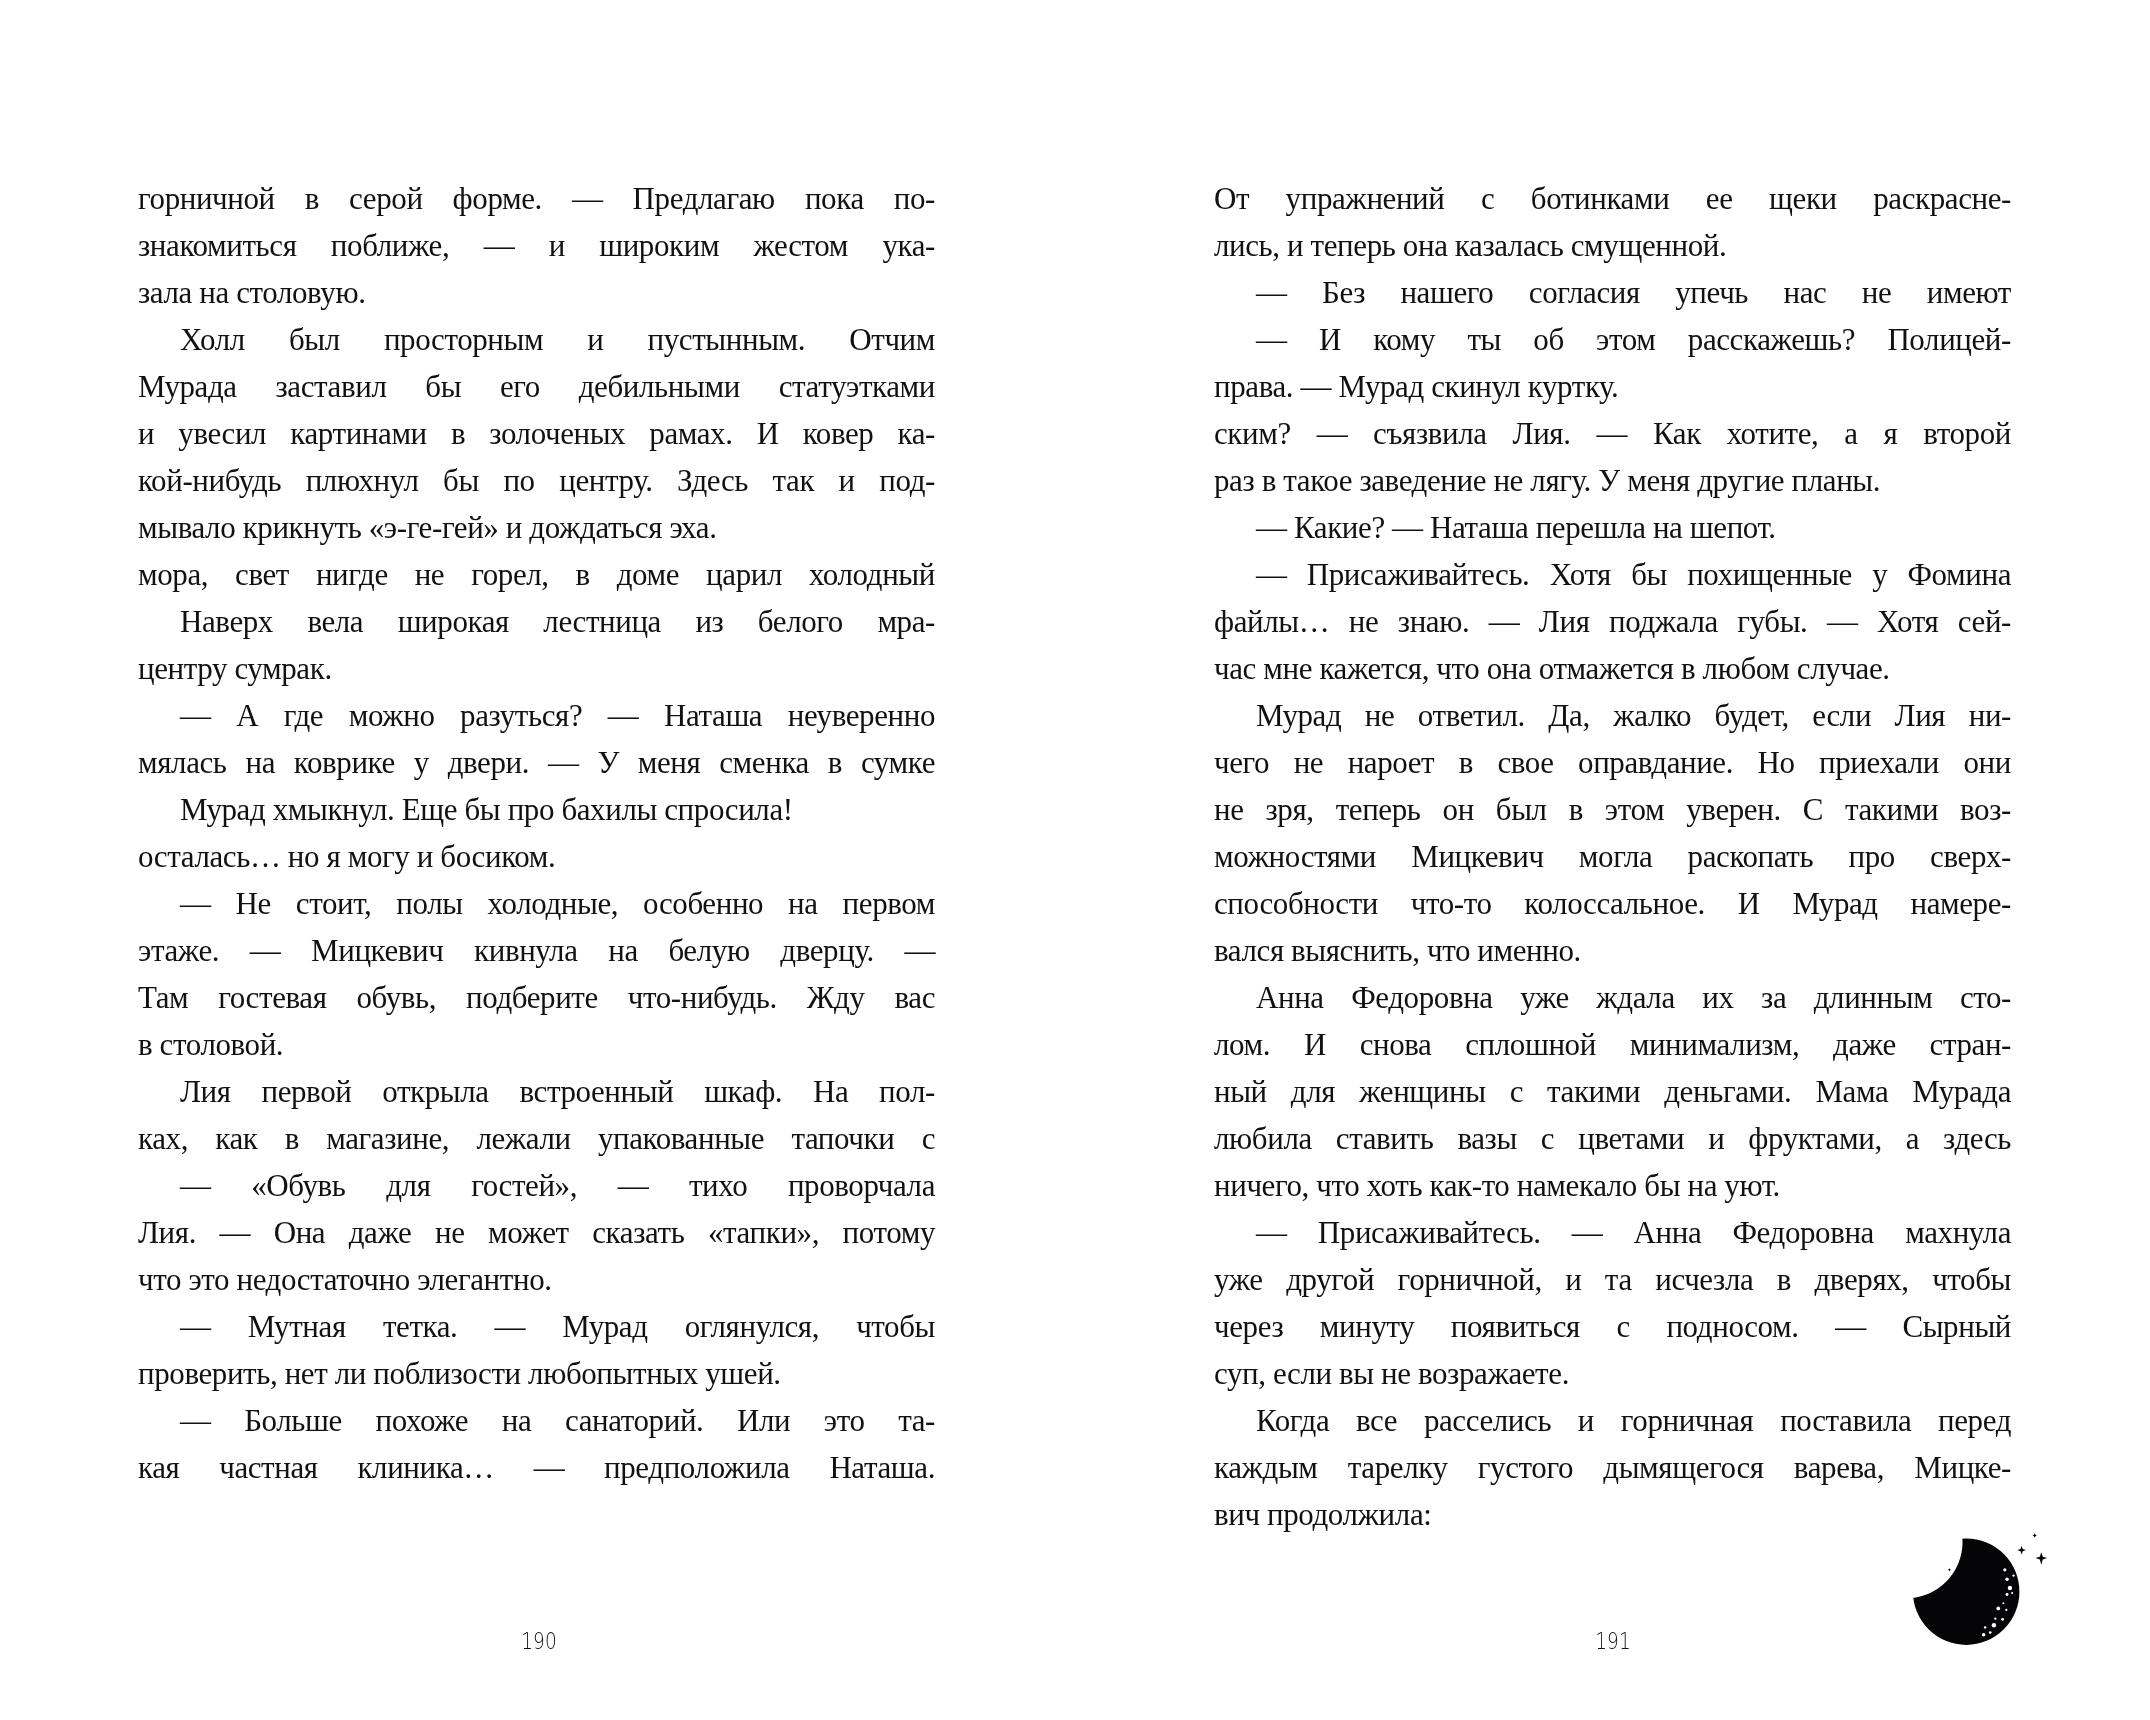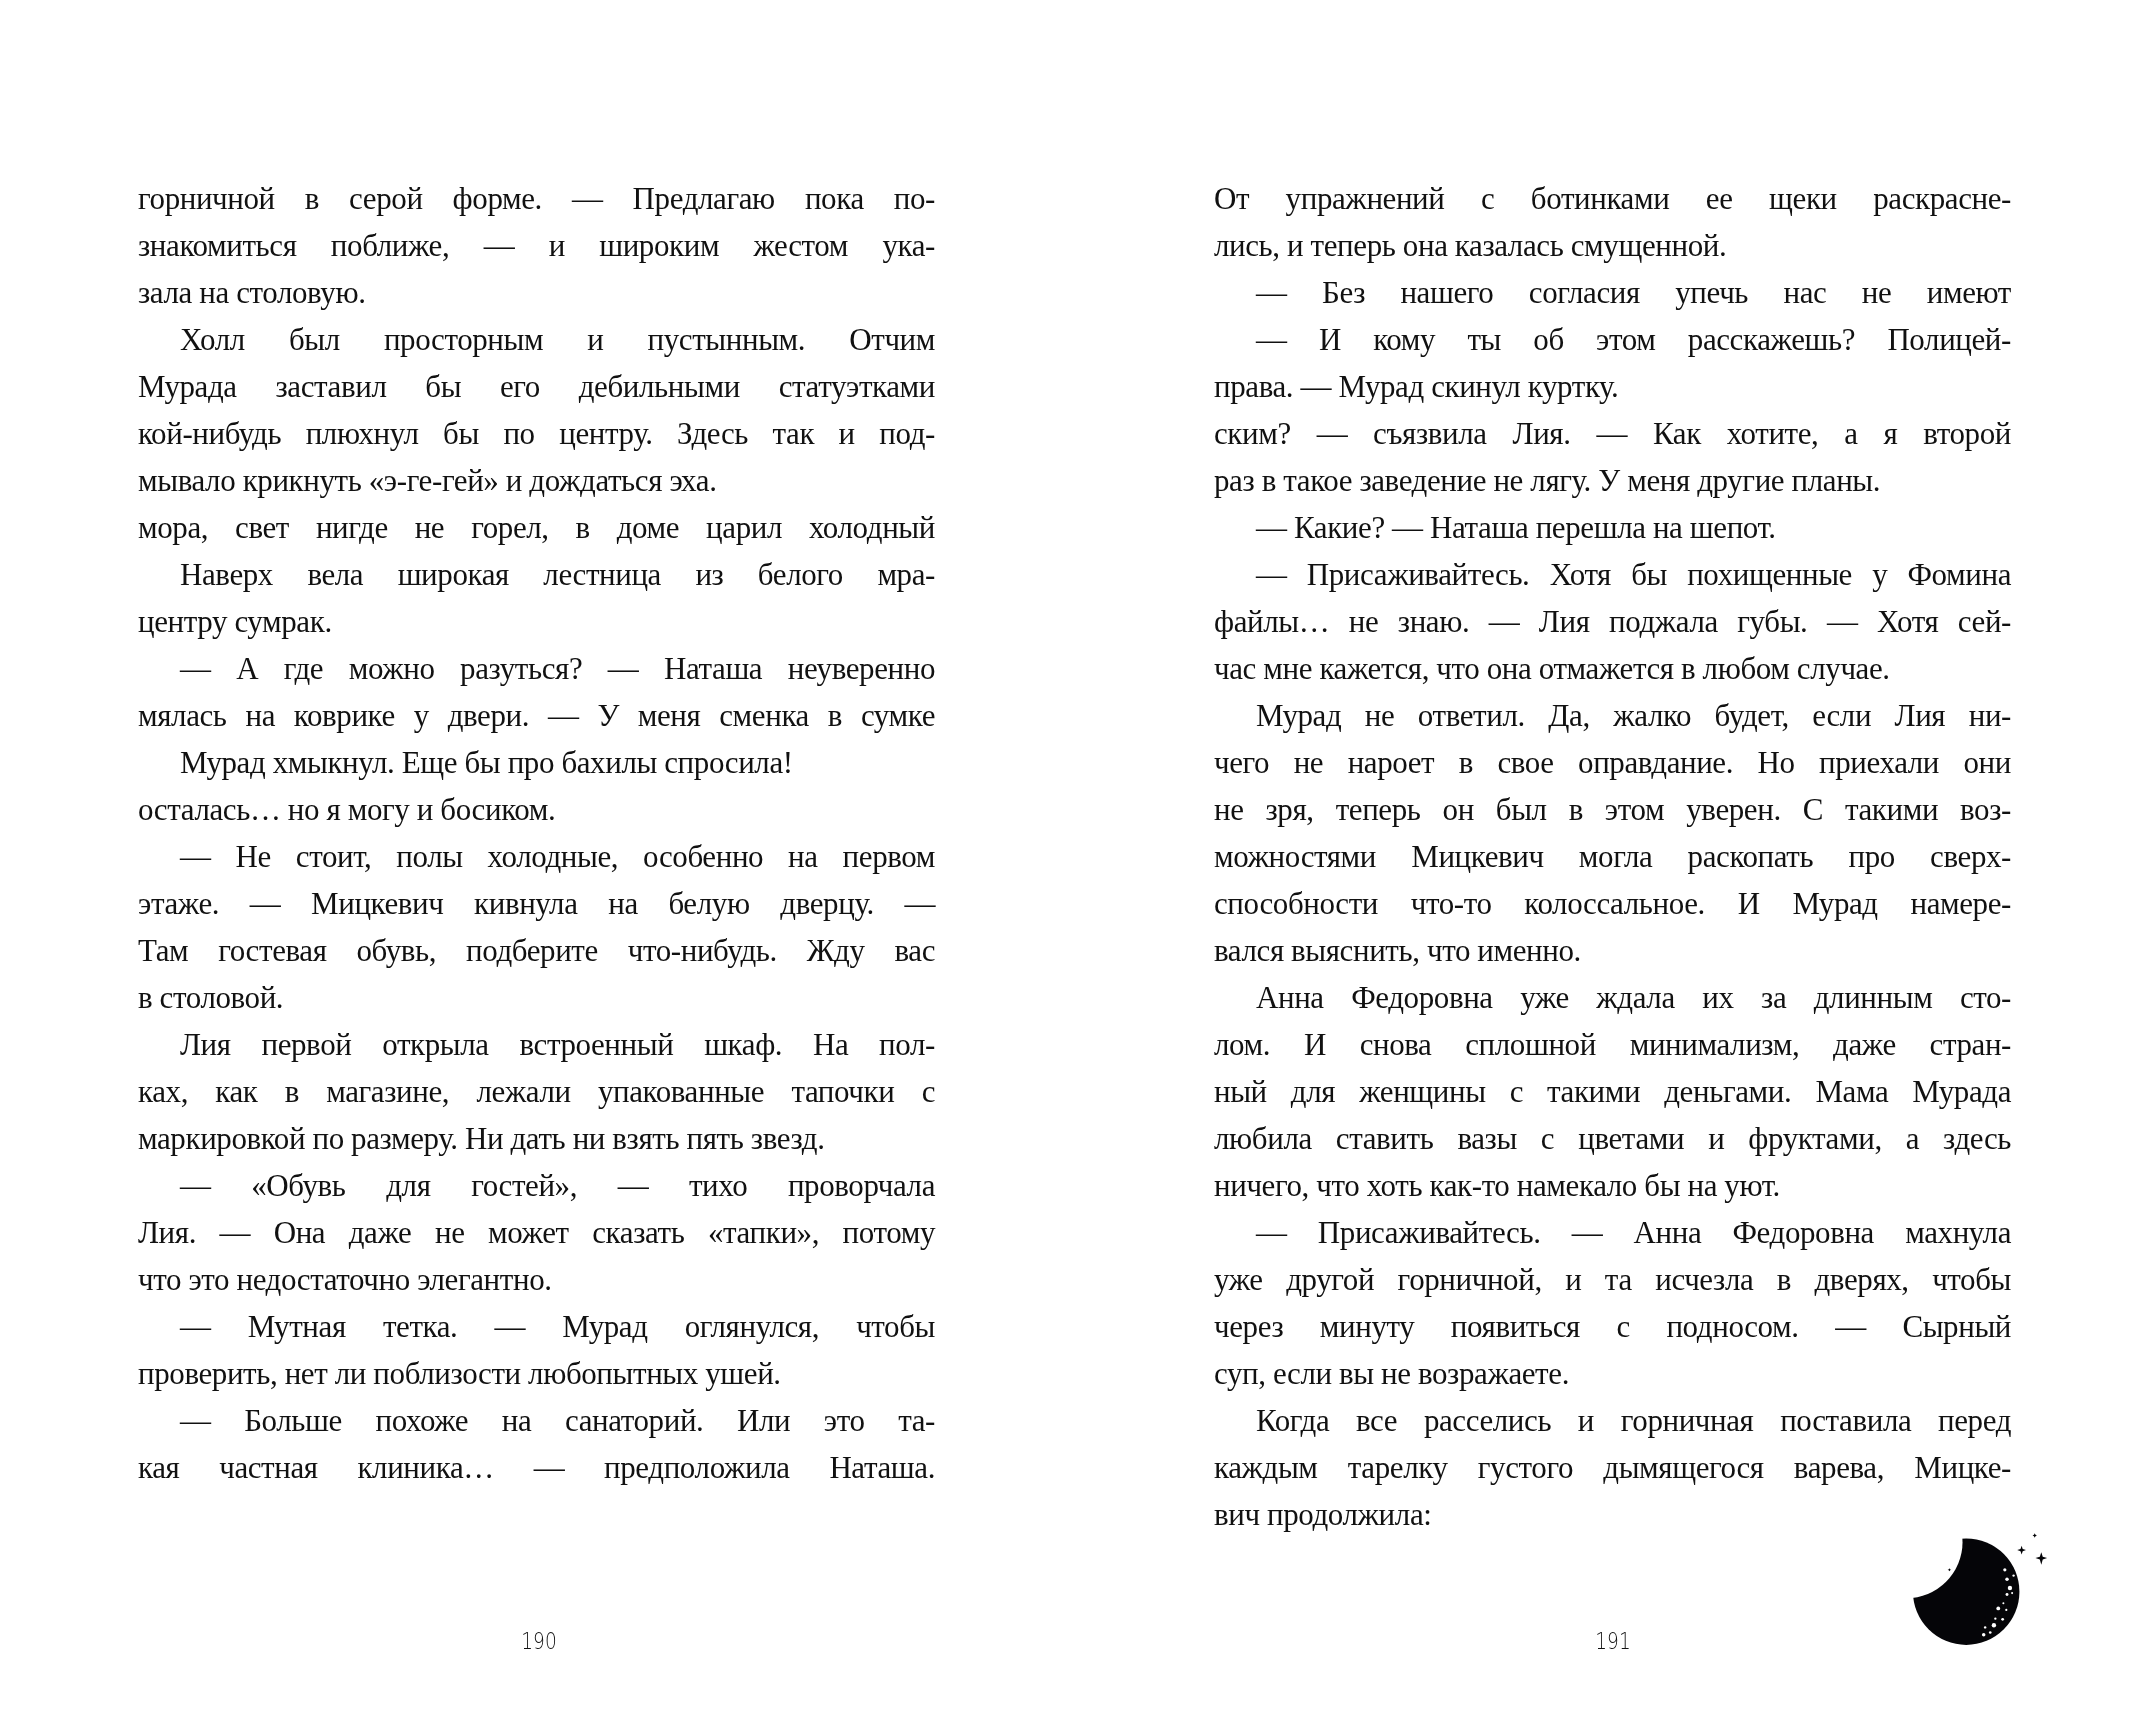--- a/index.html
+++ b/index.html
@@ -77,36 +77,36 @@
 </head>
 <body>
 
 <div class="page page-left">
   <div class="column" id="left-column">
       <span class="line">горничной в серой форме. — Предлагаю пока по-</span>
       <span class="line">знакомиться поближе, — и широким жестом ука-</span>
       <span class="line last">зала на столовую.</span>
       <span class="line indent">Холл был просторным и пустынным. Отчим</span>
       <span class="line">Мурада заставил бы его дебильными статуэтками</span>
+      <span class="line">и увесил картинами в золоченых рамах. И ковер ка-</span>
       <span class="line">кой-нибудь плюхнул бы по центру. Здесь так и под-</span>
       <span class="line last">мывало крикнуть «э-ге-гей» и дождаться эха.</span>
       <span class="line">мора, свет нигде не горел, в доме царил холодный</span>
       <span class="line indent">Наверх вела широкая лестница из белого мра-</span>
       <span class="line last">центру сумрак.</span>
       <span class="line indent">— А где можно разуться? — Наташа неуверенно</span>
       <span class="line">мялась на коврике у двери. — У меня сменка в сумке</span>
       <span class="line indent last">Мурад хмыкнул. Еще бы про бахилы спросила!</span>
       <span class="line last">осталась… но я могу и босиком.</span>
       <span class="line indent">— Не стоит, полы холодные, особенно на первом</span>
       <span class="line">этаже. — Мицкевич кивнула на белую дверцу. —</span>
       <span class="line">Там гостевая обувь, подберите что-нибудь. Жду вас</span>
       <span class="line last">в столовой.</span>
       <span class="line indent">Лия первой открыла встроенный шкаф. На пол-</span>
       <span class="line">ках, как в магазине, лежали упакованные тапочки с</span>
-      <span class="line last">маркировкой по размеру. Ни дать ни взять пять звезд.</span>
       <span class="line indent">— «Обувь для гостей», — тихо проворчала</span>
       <span class="line">Лия. — Она даже не может сказать «тапки», потому</span>
       <span class="line last">что это недостаточно элегантно.</span>
       <span class="line indent">— Мутная тетка. — Мурад оглянулся, чтобы</span>
       <span class="line last">проверить, нет ли поблизости любопытных ушей.</span>
       <span class="line indent">— Больше похоже на санаторий. Или это та-</span>
       <span class="line">кая частная клиника… — предположила Наташа.</span>
     </div>
   <div class="page-number">190</div>
 </div>

